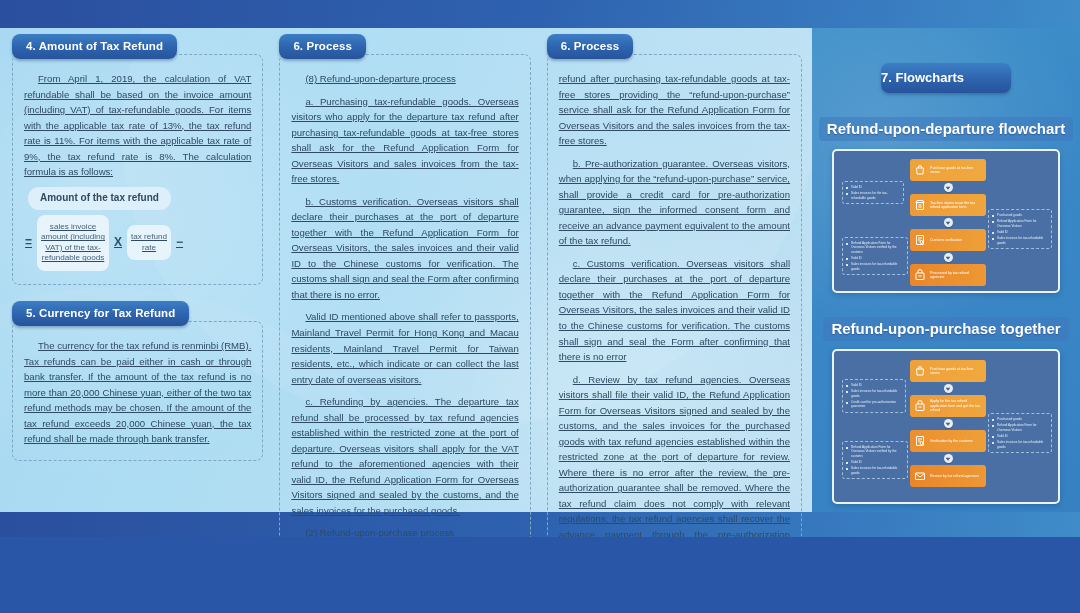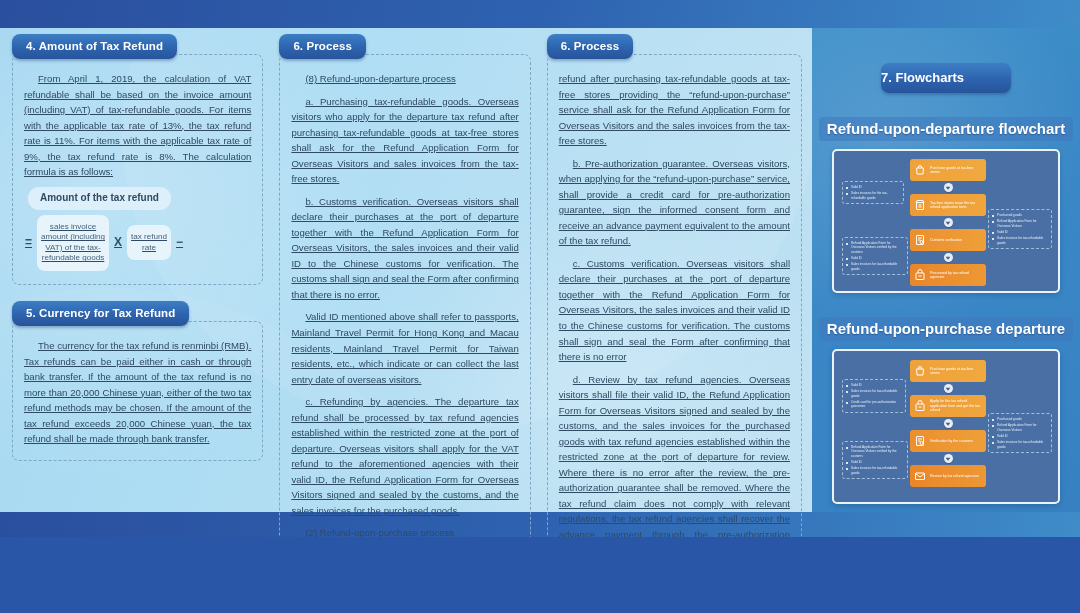--- a/index.html
+++ b/index.html
@@ -373,21 +373,21 @@
                 <path d="M8 8V5a4 4 0 0 1 8 0v3"></path>
                 <path d="M9 14h6"></path>
               </svg>
           </span>
           <span class="lbl">Processed by tax refund agencies</span>
         </div>
 
       </div>
     </div>
 
-    <div class="fc-sub">Refund-upon-purchase departure</div>
+    <div class="fc-sub">Refund-upon-purchase together</div>
     <div class="fc-card second">
 
       <div class="note nL1">
         <ul>
           <li>Valid ID</li>
           <li>Sales invoices for tax-refundable goods</li>
           <li>Credit card for pre-authorization guarantee</li>
         </ul>
       </div>
       <div class="note nL2">

